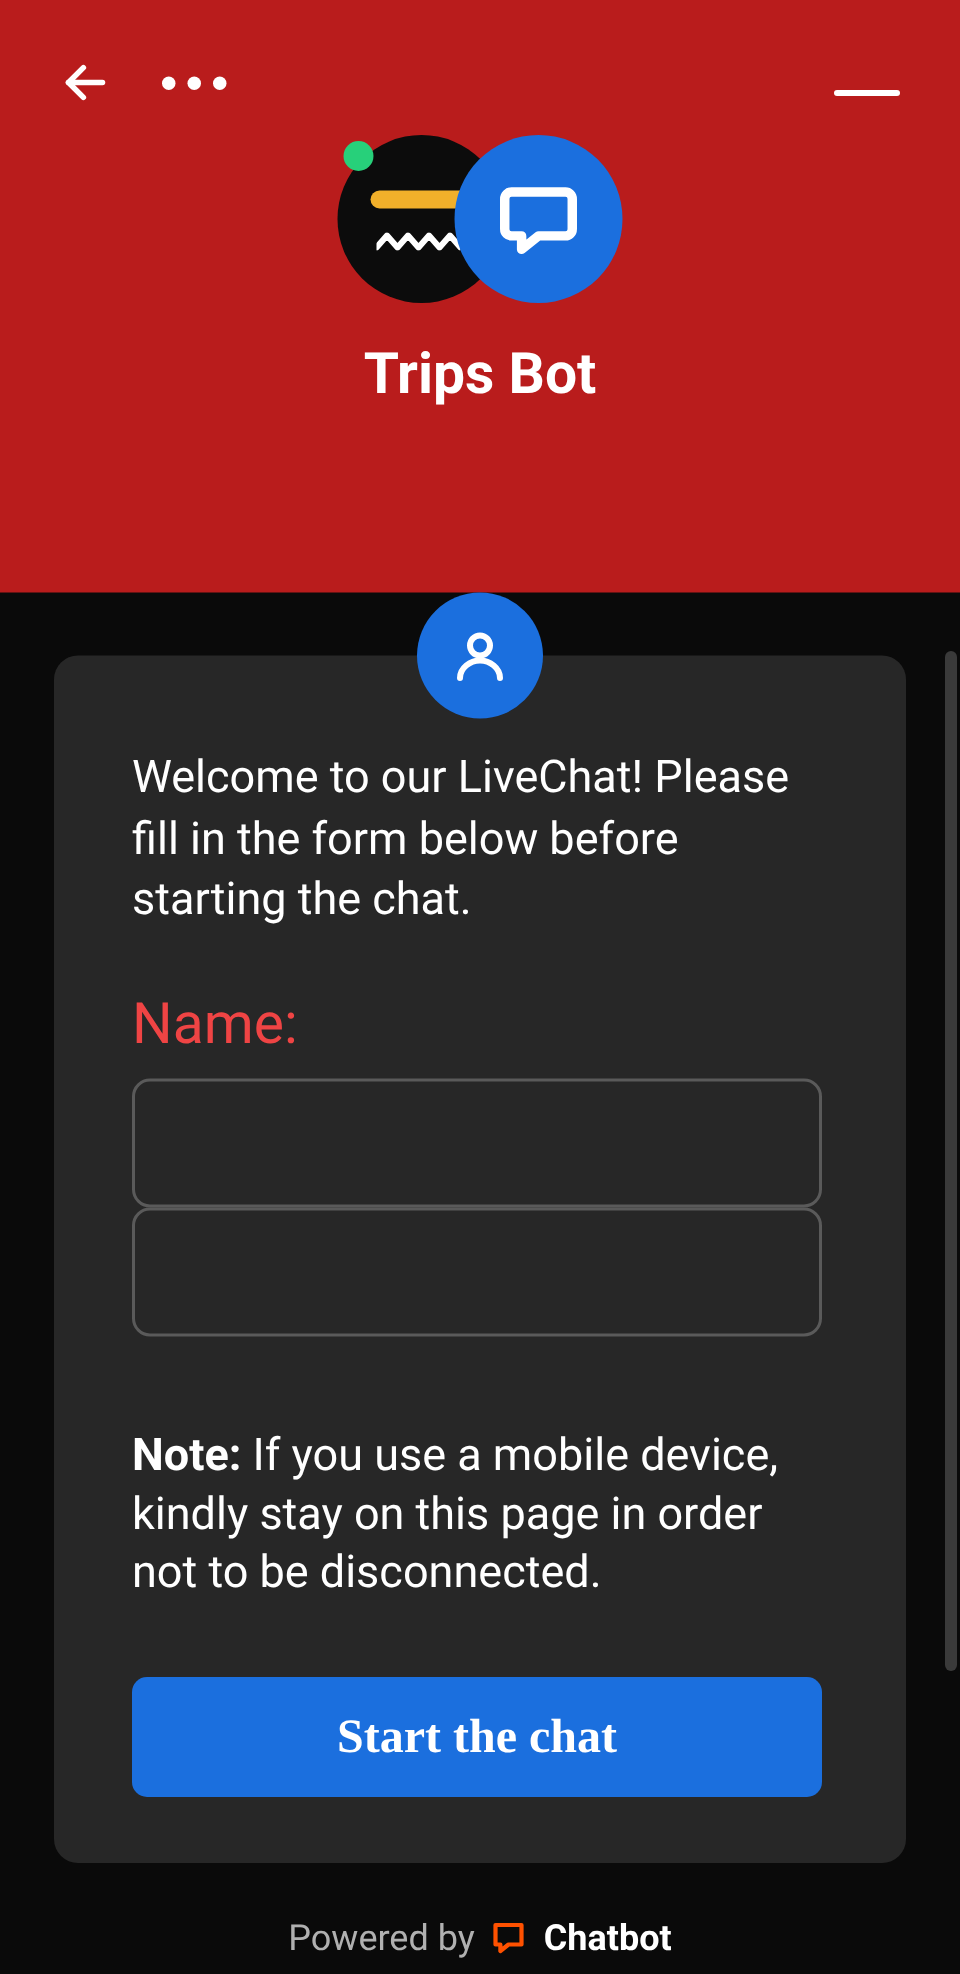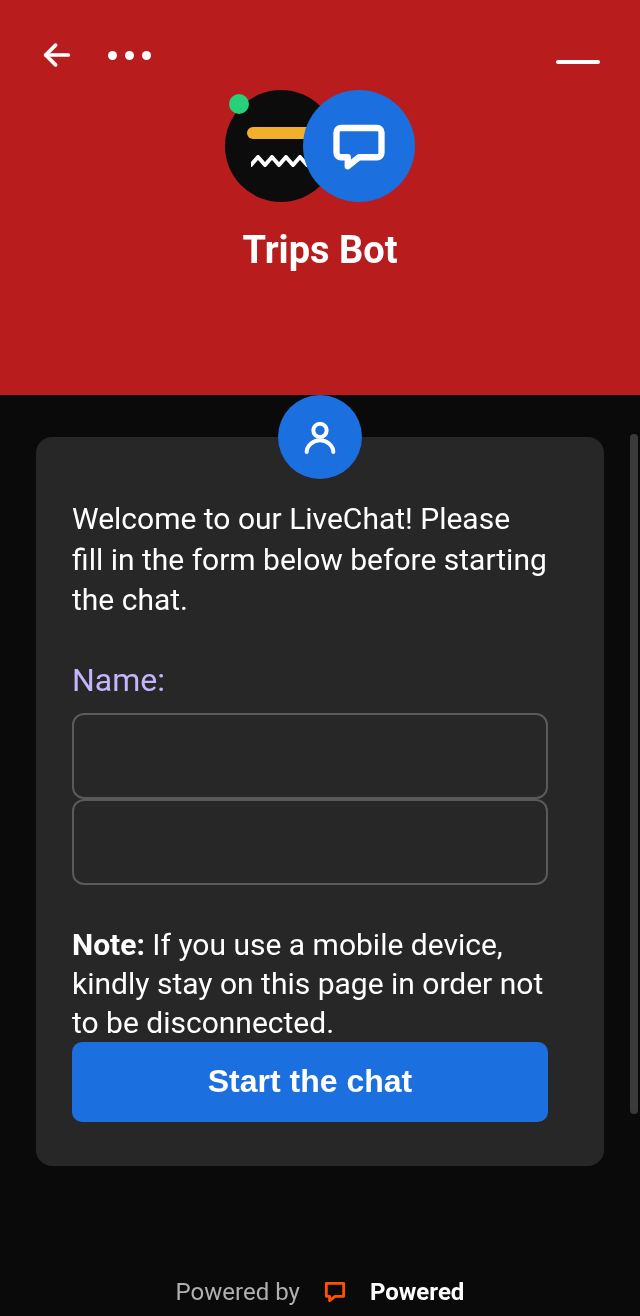--- a/index.html
+++ b/index.html
@@ -167,32 +167,32 @@
     z-index: 2;
   }
   .user-badge svg {
     width: 40px;
     height: 40px;
   }
   .card {
     background: #272727;
     border-radius: 16px;
     margin-top: 42px;
-    padding: 62px 56px 44px 36px;
+    padding: 62px 56px 44px 52px;
     position: relative;
   }
   .welcome {
     font-size: 30px;
     line-height: 1.35;
     color: #fff;
     font-weight: 400;
   }
   .field-label {
-    font-size: 32px;
-    color: #c4b5fd;
+    font-size: 38px;
+    color: #ef4444;
     margin-top: 34px;
     margin-bottom: 14px;
   }
   .field-label.first {
     margin-top: 40px;
   }
   .input {
     width: 100%;
     height: 86px;
     background: transparent;
@@ -200,45 +200,47 @@
     border-radius: 12px;
     color: #fff;
     font-size: 28px;
     padding: 0 20px;
     outline: none;
   }
   .note {
     font-size: 30px;
     line-height: 1.3;
     color: #fff;
-    margin-top: 40px;
+    margin-top: 60px;
   }
   .note .bold {
     font-weight: 700;
   }
   .start-btn {
     width: 100%;
     height: 80px;
     background: #1b6fde;
     border: none;
     border-radius: 10px;
     color: #fff;
     font-size: 32px;
     font-weight: 700;
+    margin-top: 50px;
     cursor: pointer;
+    font-family: Liberation Serif, serif;
   }
   .footer {
     position: absolute;
     bottom: 10px;
     left: 0;
     width: 100%;
     display: flex;
     align-items: center;
     justify-content: center;
-    gap: 22px;
+    gap: 10px;
     font-size: 24px;
   }
   .footer .pb {
     color: #b0b0b0;
   }
   .footer .brand {
     color: #fff;
     font-weight: 700;
   }
   .footer svg {
@@ -324,14 +326,14 @@
   </div>
 </div>
 
 <div class="scrollbar-indicator"></div>
 
 <div class="footer">
   <span class="pb">Powered by</span>
   <svg viewBox="0 0 24 24">
     <path d="M4 4h16v12H12l-5 4v-4H4V4z" fill="none" stroke="#ff5100" stroke-width="2.6" stroke-linejoin="round"></path>
   </svg>
-  <span class="brand">Powered</span>
+  <span class="brand">Chatbot</span>
 </div>
 
 </body></html>

